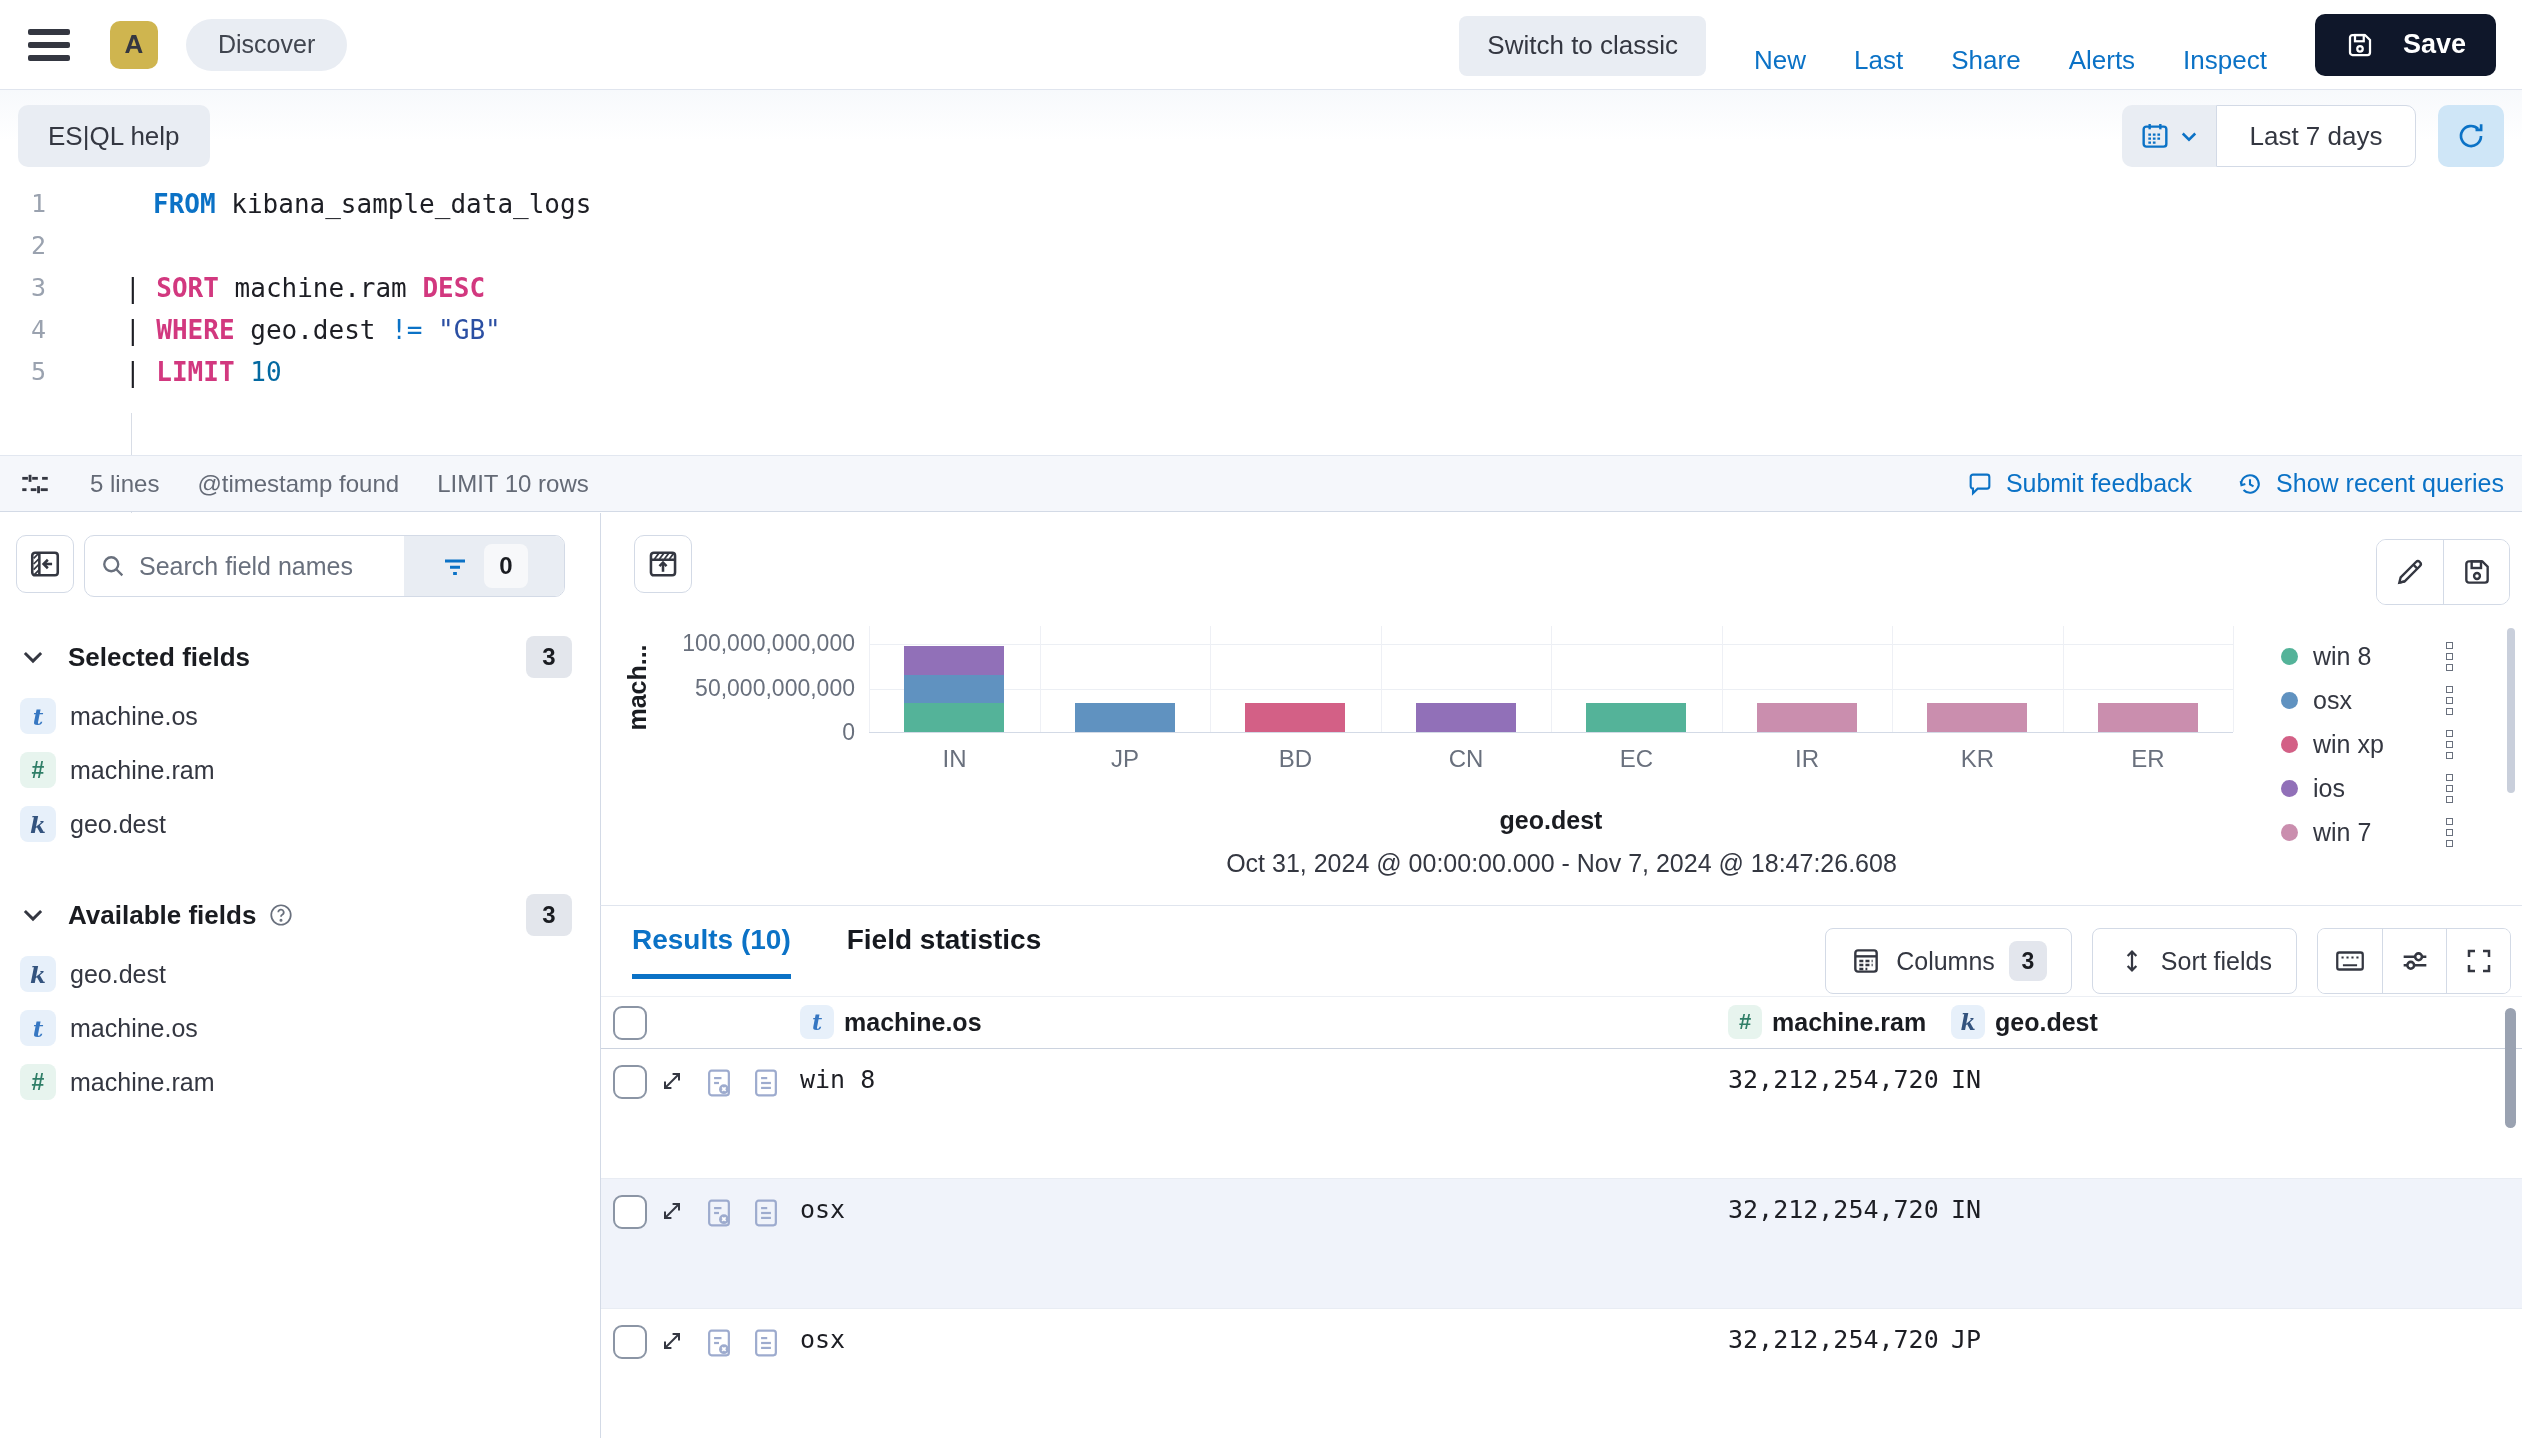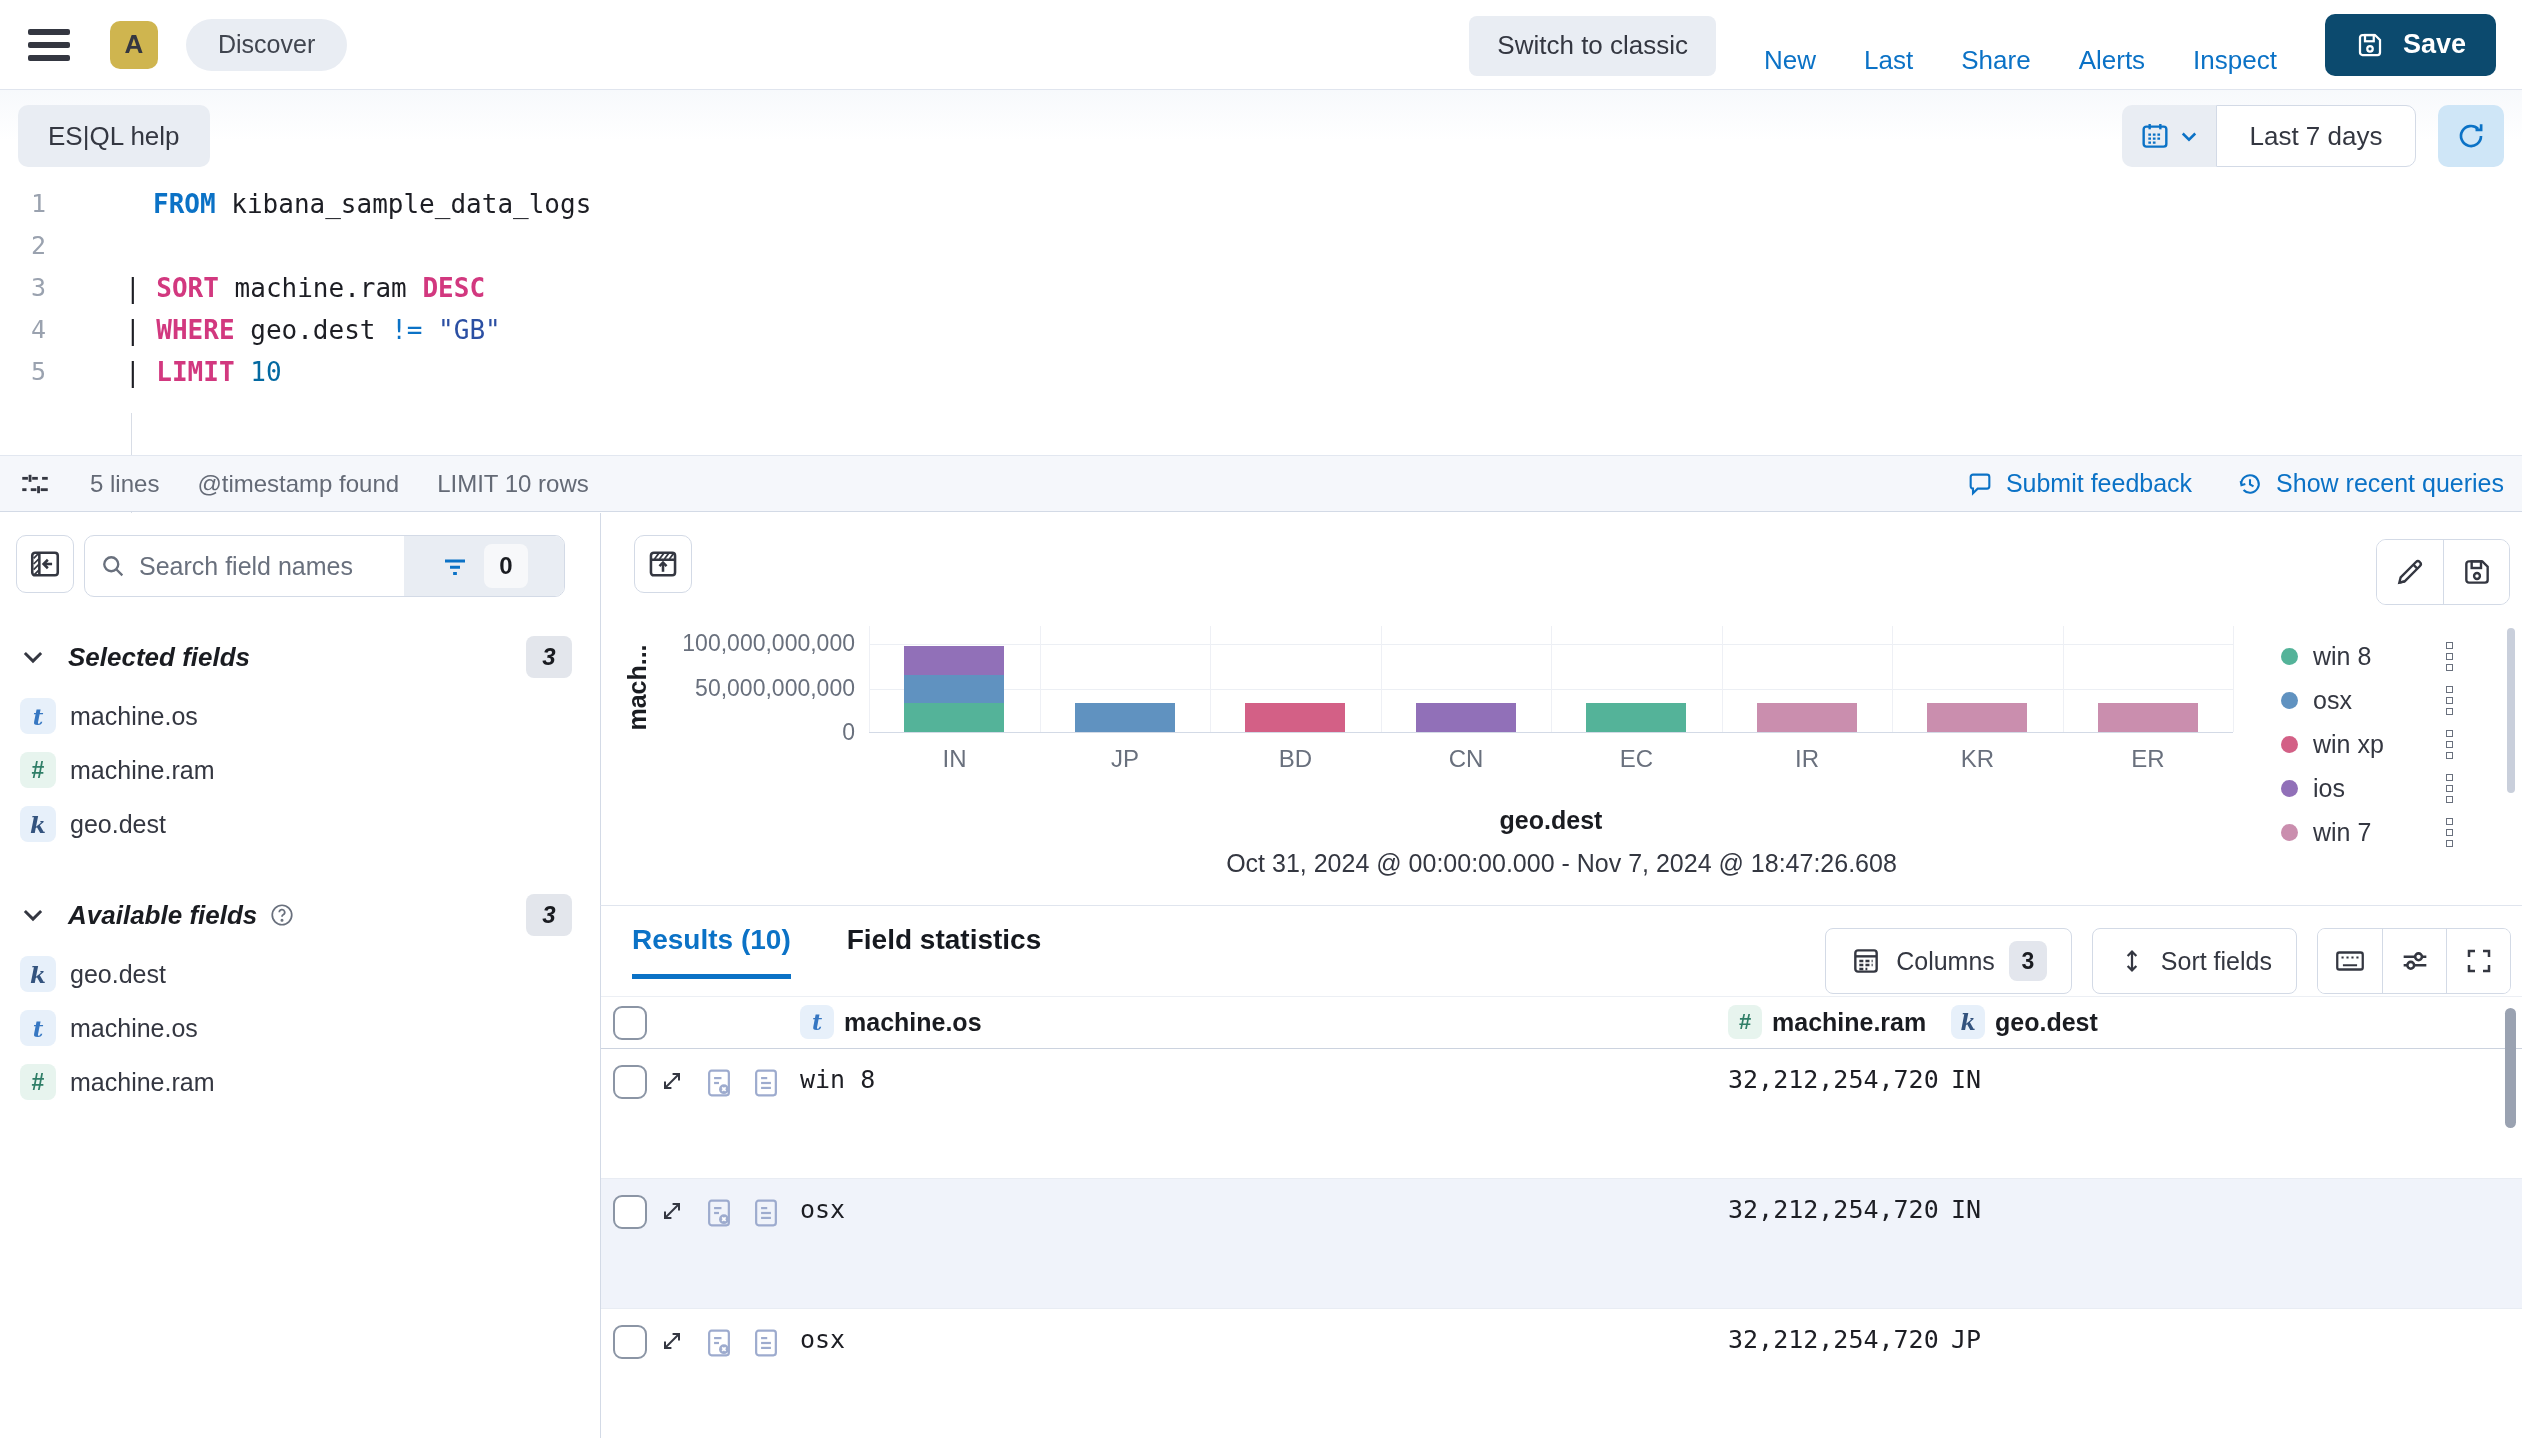--- a/index.html
+++ b/index.html
@@ -8,21 +8,21 @@
 
   
   .topbar { position:absolute; left:0; top:0; width:2522px; height:90px; background:#fff; border-bottom:1px solid #e0e5ee; display:flex; align-items:center; padding:0 26px; z-index:5; }
   .hamburger { width:46px; height:40px; display:flex; flex-direction:column; justify-content:space-between; padding:4px 2px; cursor:pointer; background:none; border:none; }
   .hamburger span { display:block; height:6px; background:#343741; border-radius:2px; }
   .avatar { width:48px; height:48px; margin-left:38px; background:#cfb54f; border-radius:10px; display:flex; align-items:center; justify-content:center; font-weight:700; font-size:26px; color:#343741; }
   .crumb-pill { margin-left:28px; height:52px; padding:0 32px; background:#e9edf3; border:none; border-radius:26px; font-size:25px; color:#40454f; display:flex; align-items:center; font-family:inherit; }
   .topbar-right { margin-left:auto; display:flex; align-items:flex-end; gap:48px; }
   .switch-pill { height:60px; padding:0 28px; background:#e9edf3; border:none; border-radius:8px; font-size:26px; color:#343741; font-family:inherit; }
   .top-link { font-size:26px; color:#0b72c6; text-decoration:none; background:none; border:none; font-family:inherit; }
-  .save-btn { height:62px; padding:0 30px; background:#0c4a6e; color:#fff; border:none; border-radius:10px; font-size:27px; font-weight:700; display:flex; align-items:center; gap:18px; font-family:inherit; }
+  .save-btn { height:62px; padding:0 30px; background:#0f172a; color:#fff; border:none; border-radius:10px; font-size:27px; font-weight:700; display:flex; align-items:center; gap:28px; font-family:inherit; }
 
   
   .querybar { position:absolute; left:0; top:90px; width:2522px; height:92px; background:linear-gradient(#f7f9fc,#ffffff 55%); display:flex; align-items:center; padding:0 18px; }
   .esql-pill { height:62px; padding:0 30px; background:#e9edf3; border:none; border-radius:10px; font-size:26px; color:#343741; font-family:inherit; }
   .qb-right { margin-left:auto; display:flex; align-items:center; gap:22px; }
   .datepicker { display:flex; height:62px; }
   .dp-cal { width:94px; background:#e9edf3; border-radius:10px 0 0 10px; display:flex; align-items:center; justify-content:center; gap:8px; border:none; }
   .dp-range { min-width:200px; padding:0 30px; background:#fff; border:1px solid #d3dae6; border-radius:0 10px 10px 0; display:flex; align-items:center; justify-content:center; font-size:26px; color:#343741; font-family:inherit; }
   .refresh-btn { width:66px; height:62px; background:#cfe6f7; border:none; border-radius:10px; display:flex; align-items:center; justify-content:center; }
 
@@ -49,21 +49,21 @@
   
   .sidebar { position:absolute; left:0; top:513px; width:600px; height:925px; background:#fff; padding:22px 0 0 16px; }
   .sb-toprow { display:flex; gap:10px; }
   .collapse-btn { width:58px; height:58px; background:#fff; border:1px solid #d3dae6; border-radius:10px; display:flex; align-items:center; justify-content:center; }
   .search-box { flex:0 0 auto; width:481px; height:62px; border:1px solid #d3dae6; border-radius:10px; display:flex; overflow:hidden; background:#fff; }
   .search-left { flex:1; display:flex; align-items:center; gap:12px; padding:0 14px; }
   .search-left input { border:none; outline:none; width:100%; font-size:25px; color:#343741; font-family:inherit; background:transparent; }
   .search-left input::placeholder { color:#69707d; }
   .search-filter { width:160px; background:#e9edf3; display:flex; align-items:center; justify-content:center; gap:14px; }
   .zero-badge { min-width:44px; height:44px; background:#f7f8fa; border-radius:8px; display:flex; align-items:center; justify-content:center; font-weight:700; font-size:24px; color:#1a1c21; }
-  .fields-header { display:flex; align-items:center; margin:0 28px 0 4px; height:44px;font-style:italic; }
+  .fields-header { display:flex; align-items:center; margin:0 28px 0 4px; height:44px; }
   .fields-header .fh-title { font-size:26px; font-weight:700; color:#1a1c21; margin-left:22px; }
   .count-badge { margin-left:auto; min-width:46px; height:42px; background:#e3e6ec; border-radius:8px; display:flex; align-items:center; justify-content:center; font-weight:700; font-size:24px; color:#1a1c21; }
   .field-list { margin-top:10px; }
   .field-row { display:flex; align-items:center; height:54px; gap:14px; padding-left:4px; cursor:pointer; }
   .f-badge { width:36px; height:36px; border-radius:8px; display:flex; align-items:center; justify-content:center; font-size:23px; font-weight:700; }
   .f-badge.t { background:#e7f0fa; color:#3677c2; font-family:"DejaVu Serif",serif; font-style:italic; }
   .f-badge.k { background:#e7f0fa; color:#33537e; font-family:"DejaVu Serif",serif; font-style:italic; }
   .f-badge.num { background:#e7f4ee; color:#2f7e67; }
   .field-label { font-size:25px; color:#343741; }
 

